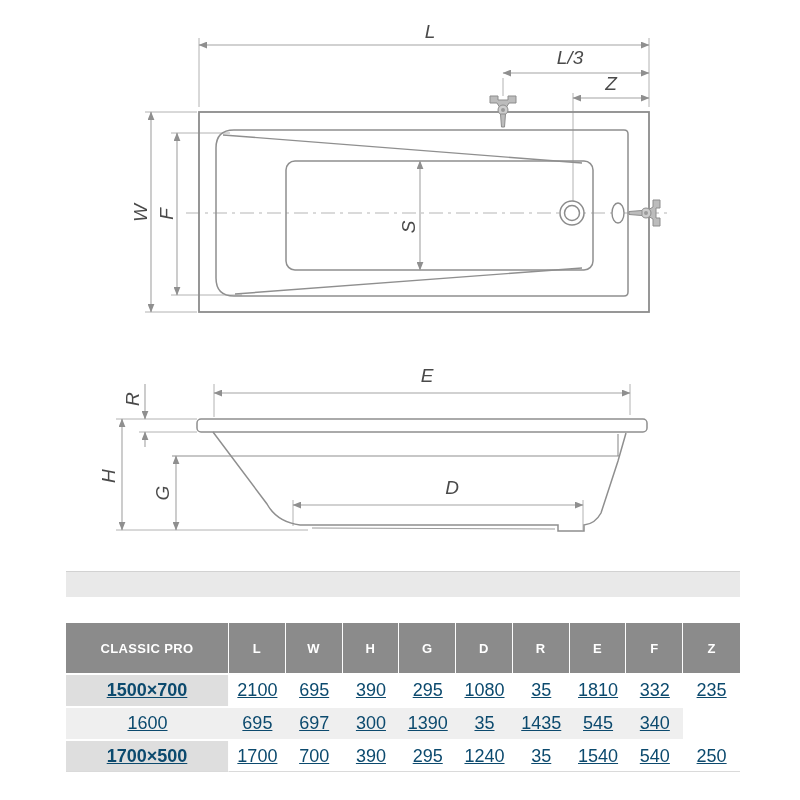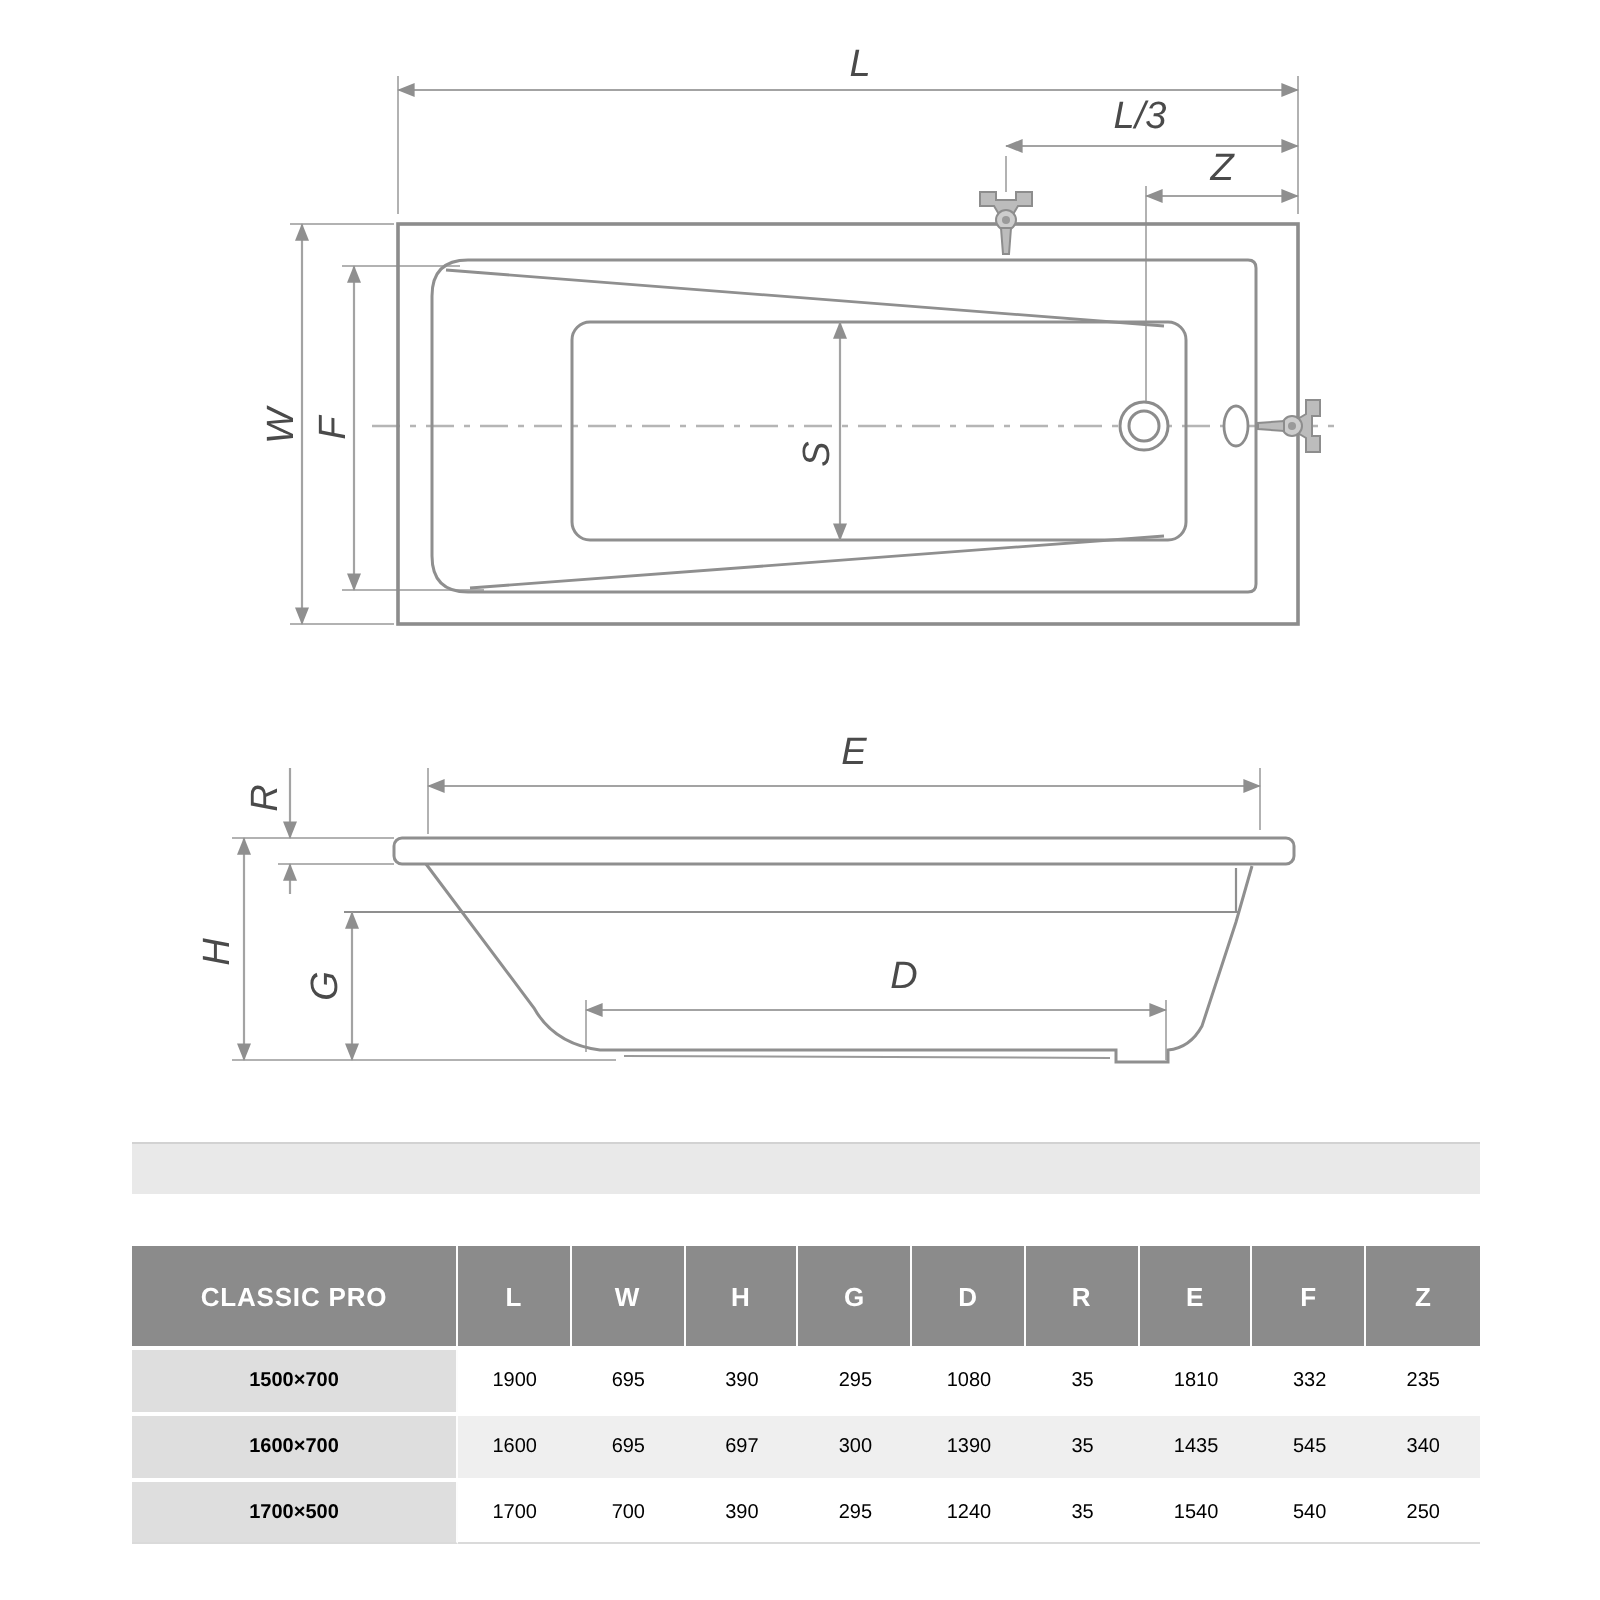--- a/index.html
+++ b/index.html
@@ -7,21 +7,21 @@
   .canvas{position:relative;width:800px;height:800px;overflow:hidden;background:#fff;}
   svg.drawing{position:absolute;left:0;top:0;}
   .lbl{font-family:"Liberation Sans",sans-serif;font-style:italic;font-size:19px;fill:#4a4a4a;}
   .band{position:absolute;left:66px;top:571px;width:674px;height:26px;background:#e9e9e9;border-top:1px solid #d2d2d2;box-sizing:border-box;}
   .tbl{position:absolute;left:66px;top:623px;width:674px;}
   .trow{display:grid;grid-template-columns:163px repeat(9,1fr);}
   .trow .cell{display:flex;align-items:center;justify-content:center;box-sizing:border-box;}
   .hrow .cell{background:#8b8b8b;color:#fff;font-weight:bold;font-size:13px;letter-spacing:.4px;height:50px;border-right:1px solid #fdfdfd;}
   .hrow .cell:last-child{border-right:none;}
   .drow{margin-top:2px;}
-  .drow .cell{height:31px;font-size:10px;color:#000000;background:#ffffff;}
+  .drow .cell{height:31px;font-size:18px;color:#0c4a6e;background:#ffffff;text-decoration:underline;}
   .drow .cell.model{background:#dedede;font-weight:bold;border-right:1px solid #fdfdfd;}
   .drow.alt .cell{background:#efefef;}
   .drow.alt .cell.model{background:#dedede;}
   .drow.last .cell{border-bottom:1px solid #dadada;}
 </style>
 </head>
 <body>
 
 <div class="canvas">
 
@@ -131,33 +131,32 @@
       <div class="cell">G</div>
       <div class="cell">D</div>
       <div class="cell">R</div>
       <div class="cell">E</div>
       <div class="cell">F</div>
       <div class="cell">Z</div>
     </div>
 
     <div class="trow drow">
       <div class="cell model">1500×700</div>
-      <div class="cell">1900</div>
+      <div class="cell">2100</div>
       <div class="cell">695</div>
       <div class="cell">390</div>
       <div class="cell">295</div>
       <div class="cell">1080</div>
       <div class="cell">35</div>
       <div class="cell">1810</div>
       <div class="cell">332</div>
       <div class="cell">235</div>
     </div>
 
     <div class="trow drow alt">
-      <div class="cell model">1600×700</div>
       <div class="cell">1600</div>
       <div class="cell">695</div>
       <div class="cell">697</div>
       <div class="cell">300</div>
       <div class="cell">1390</div>
       <div class="cell">35</div>
       <div class="cell">1435</div>
       <div class="cell">545</div>
       <div class="cell">340</div>
     </div>

